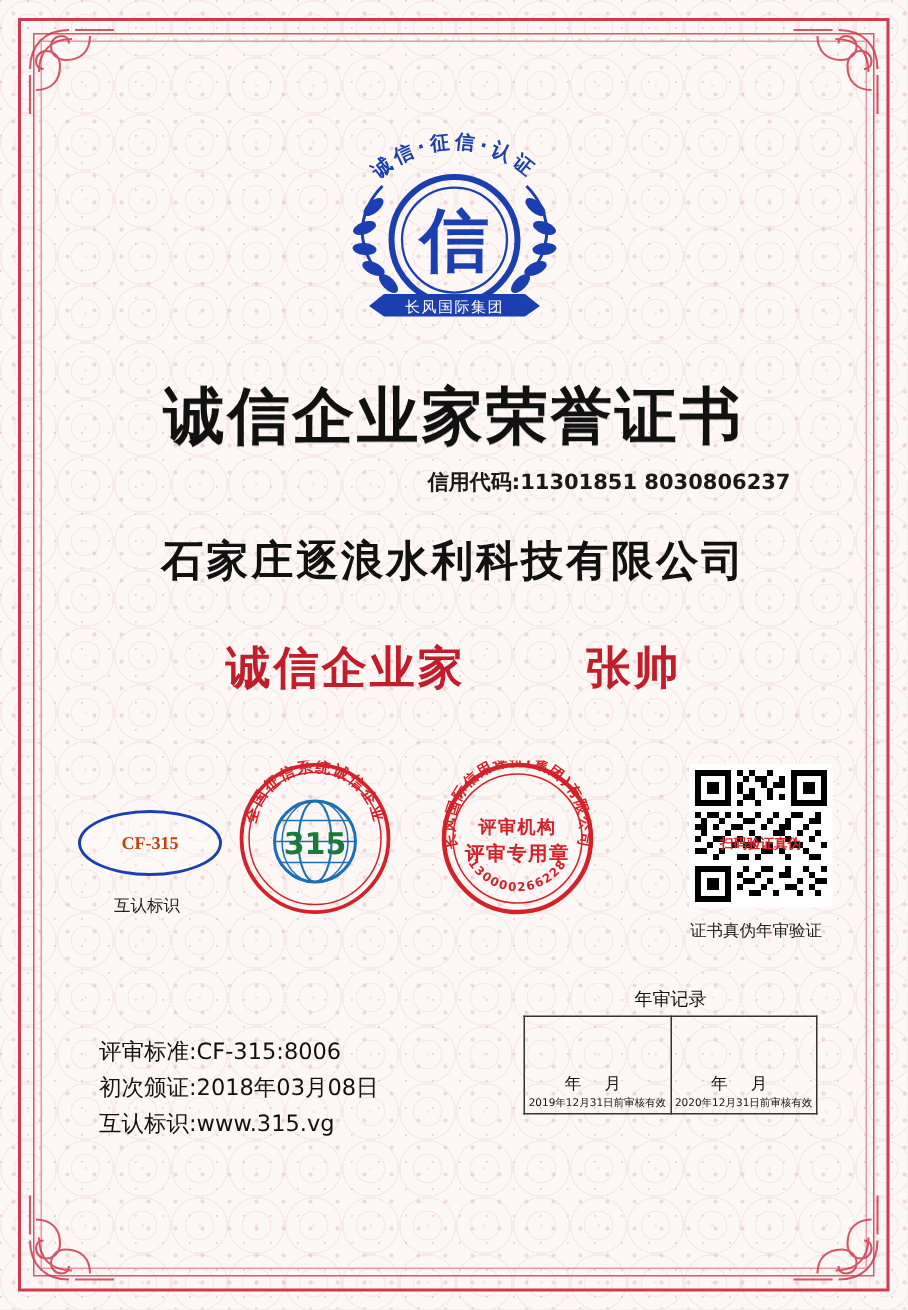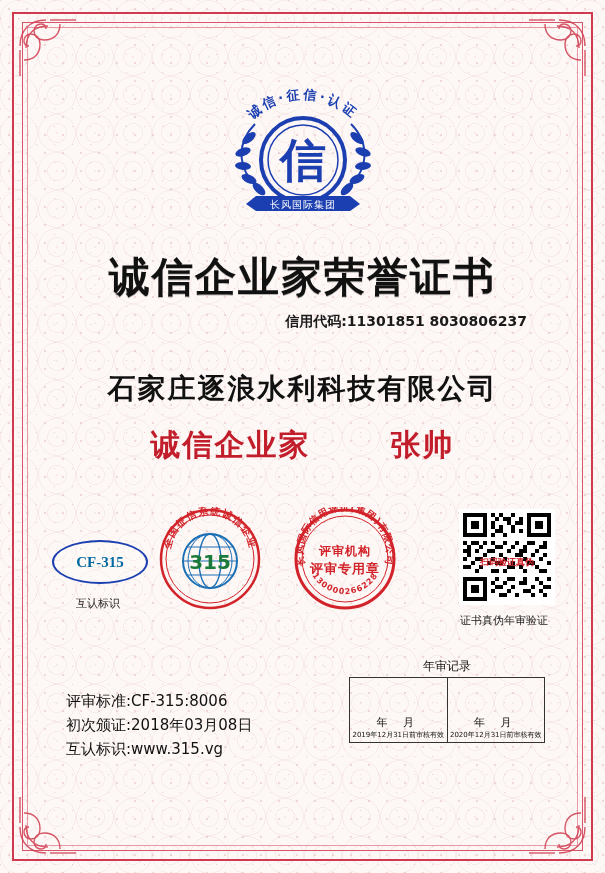--- a/index.html
+++ b/index.html
@@ -53,37 +53,37 @@
     text-shadow:0 1px 0 rgba(0,0,0,.25);
   }
   .credit-code{
     position:absolute;right:78px;top:313px;
     font-family:"DejaVu Sans","Liberation Sans",sans-serif;
     font-size:14px;font-weight:bold;color:#1a1a1a;
   }
   .company{
     position:absolute;left:0;right:0;top:355px;text-align:center;
     font-family:"DejaVu Sans","Liberation Sans",sans-serif;
-    font-size:28px;font-weight:bold;color:#111;letter-spacing:2px;margin-top:15px;
+    font-size:28px;font-weight:bold;color:#111;letter-spacing:2px;
   }
   .names{
     position:absolute;left:0;right:0;top:425px;
     display:flex;justify-content:center;gap:80px;
     font-family:"DejaVu Sans","Liberation Sans",sans-serif;
     font-size:30px;font-weight:bold;color:#c21d2b;letter-spacing:2px;
   }
 
   
   .seals{position:absolute;left:48px;right:48px;top:505px;height:120px;}
   .seal{position:absolute;}
   .cf-badge{left:4px;top:35px;width:92px;}
   .cf-badge .ellipse{
     width:92px;height:40px;border:2px solid #1b3fb0;border-radius:50%;
     display:flex;align-items:center;justify-content:center;
-    color:#0369a1;font-family:"Liberation Serif",serif;font-weight:bold;font-size:15px;
+    color:#c2410c;font-family:"Liberation Serif",serif;font-weight:bold;font-size:12px;
     background:rgba(255,255,255,.25);
   }
   .seal-cap{
     text-align:center;margin-top:12px;font-size:11px;color:#222;
     font-family:"DejaVu Sans","Liberation Sans",sans-serif;
   }
   .round-seal{width:104px;height:104px;}
   .s2{left:110px;top:2px;}
   .s3{left:245px;top:2px;}
   .qr{position:absolute;right:2px;top:4px;width:96px;height:96px;}

